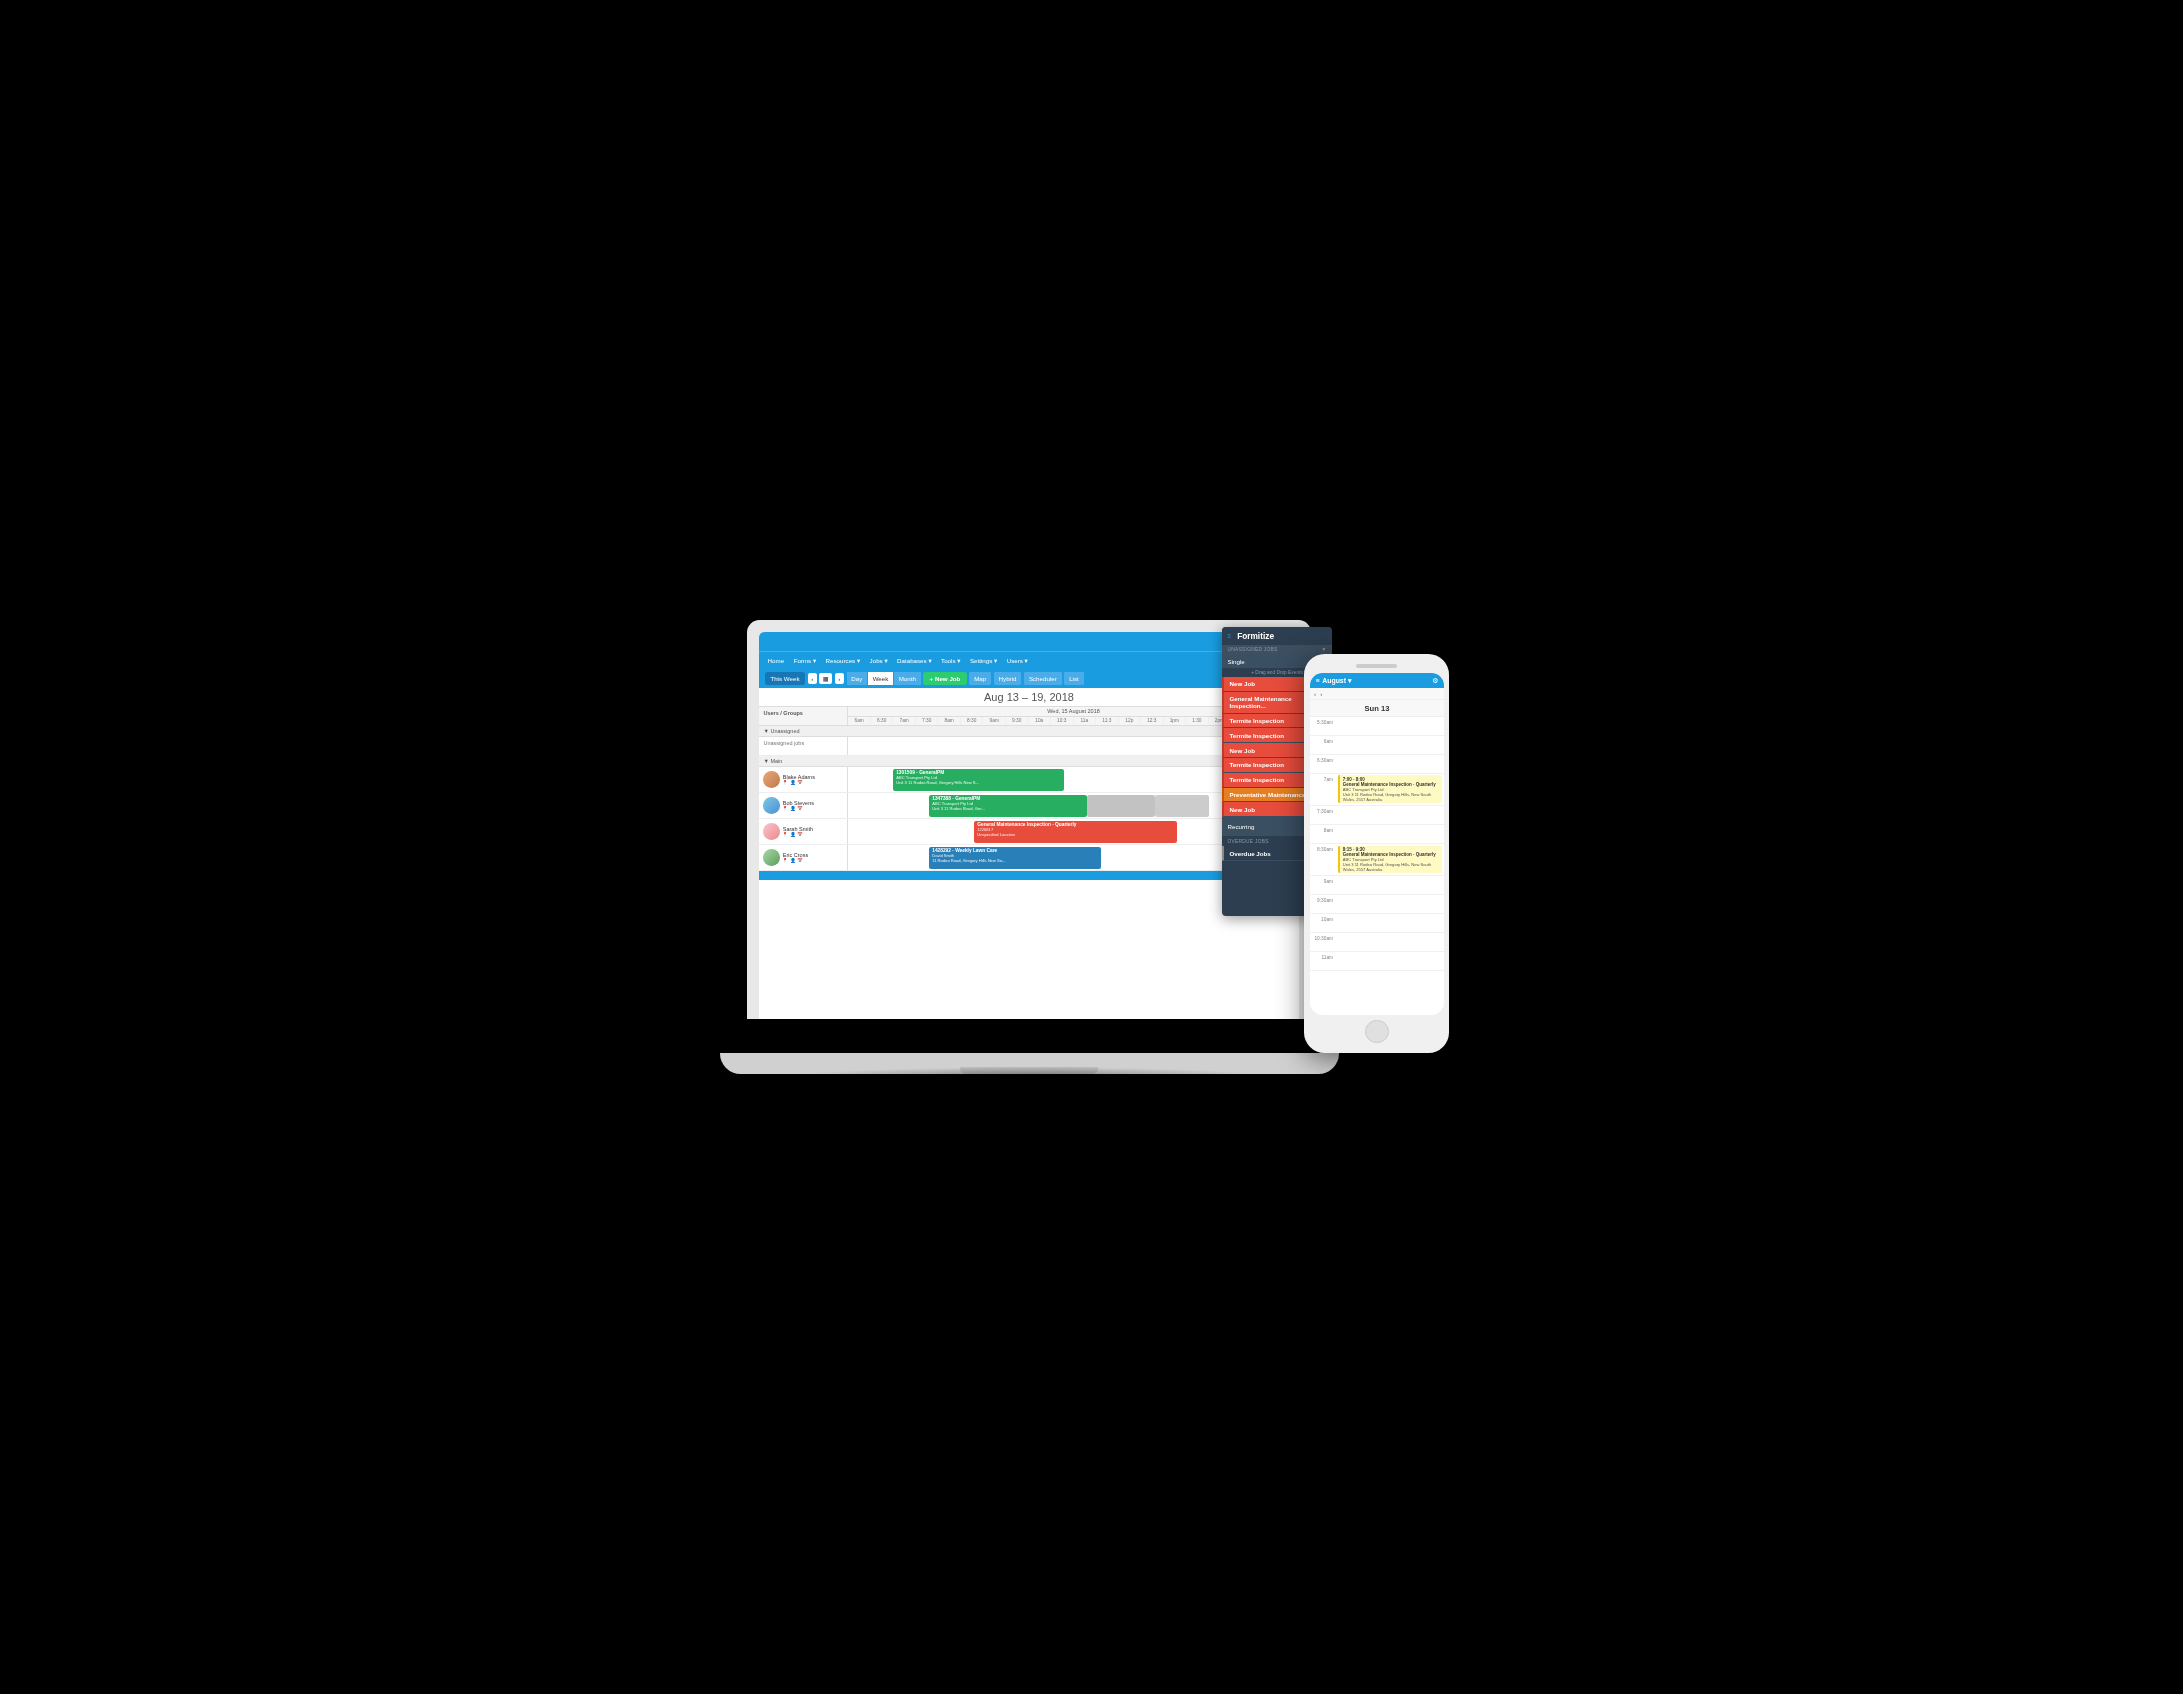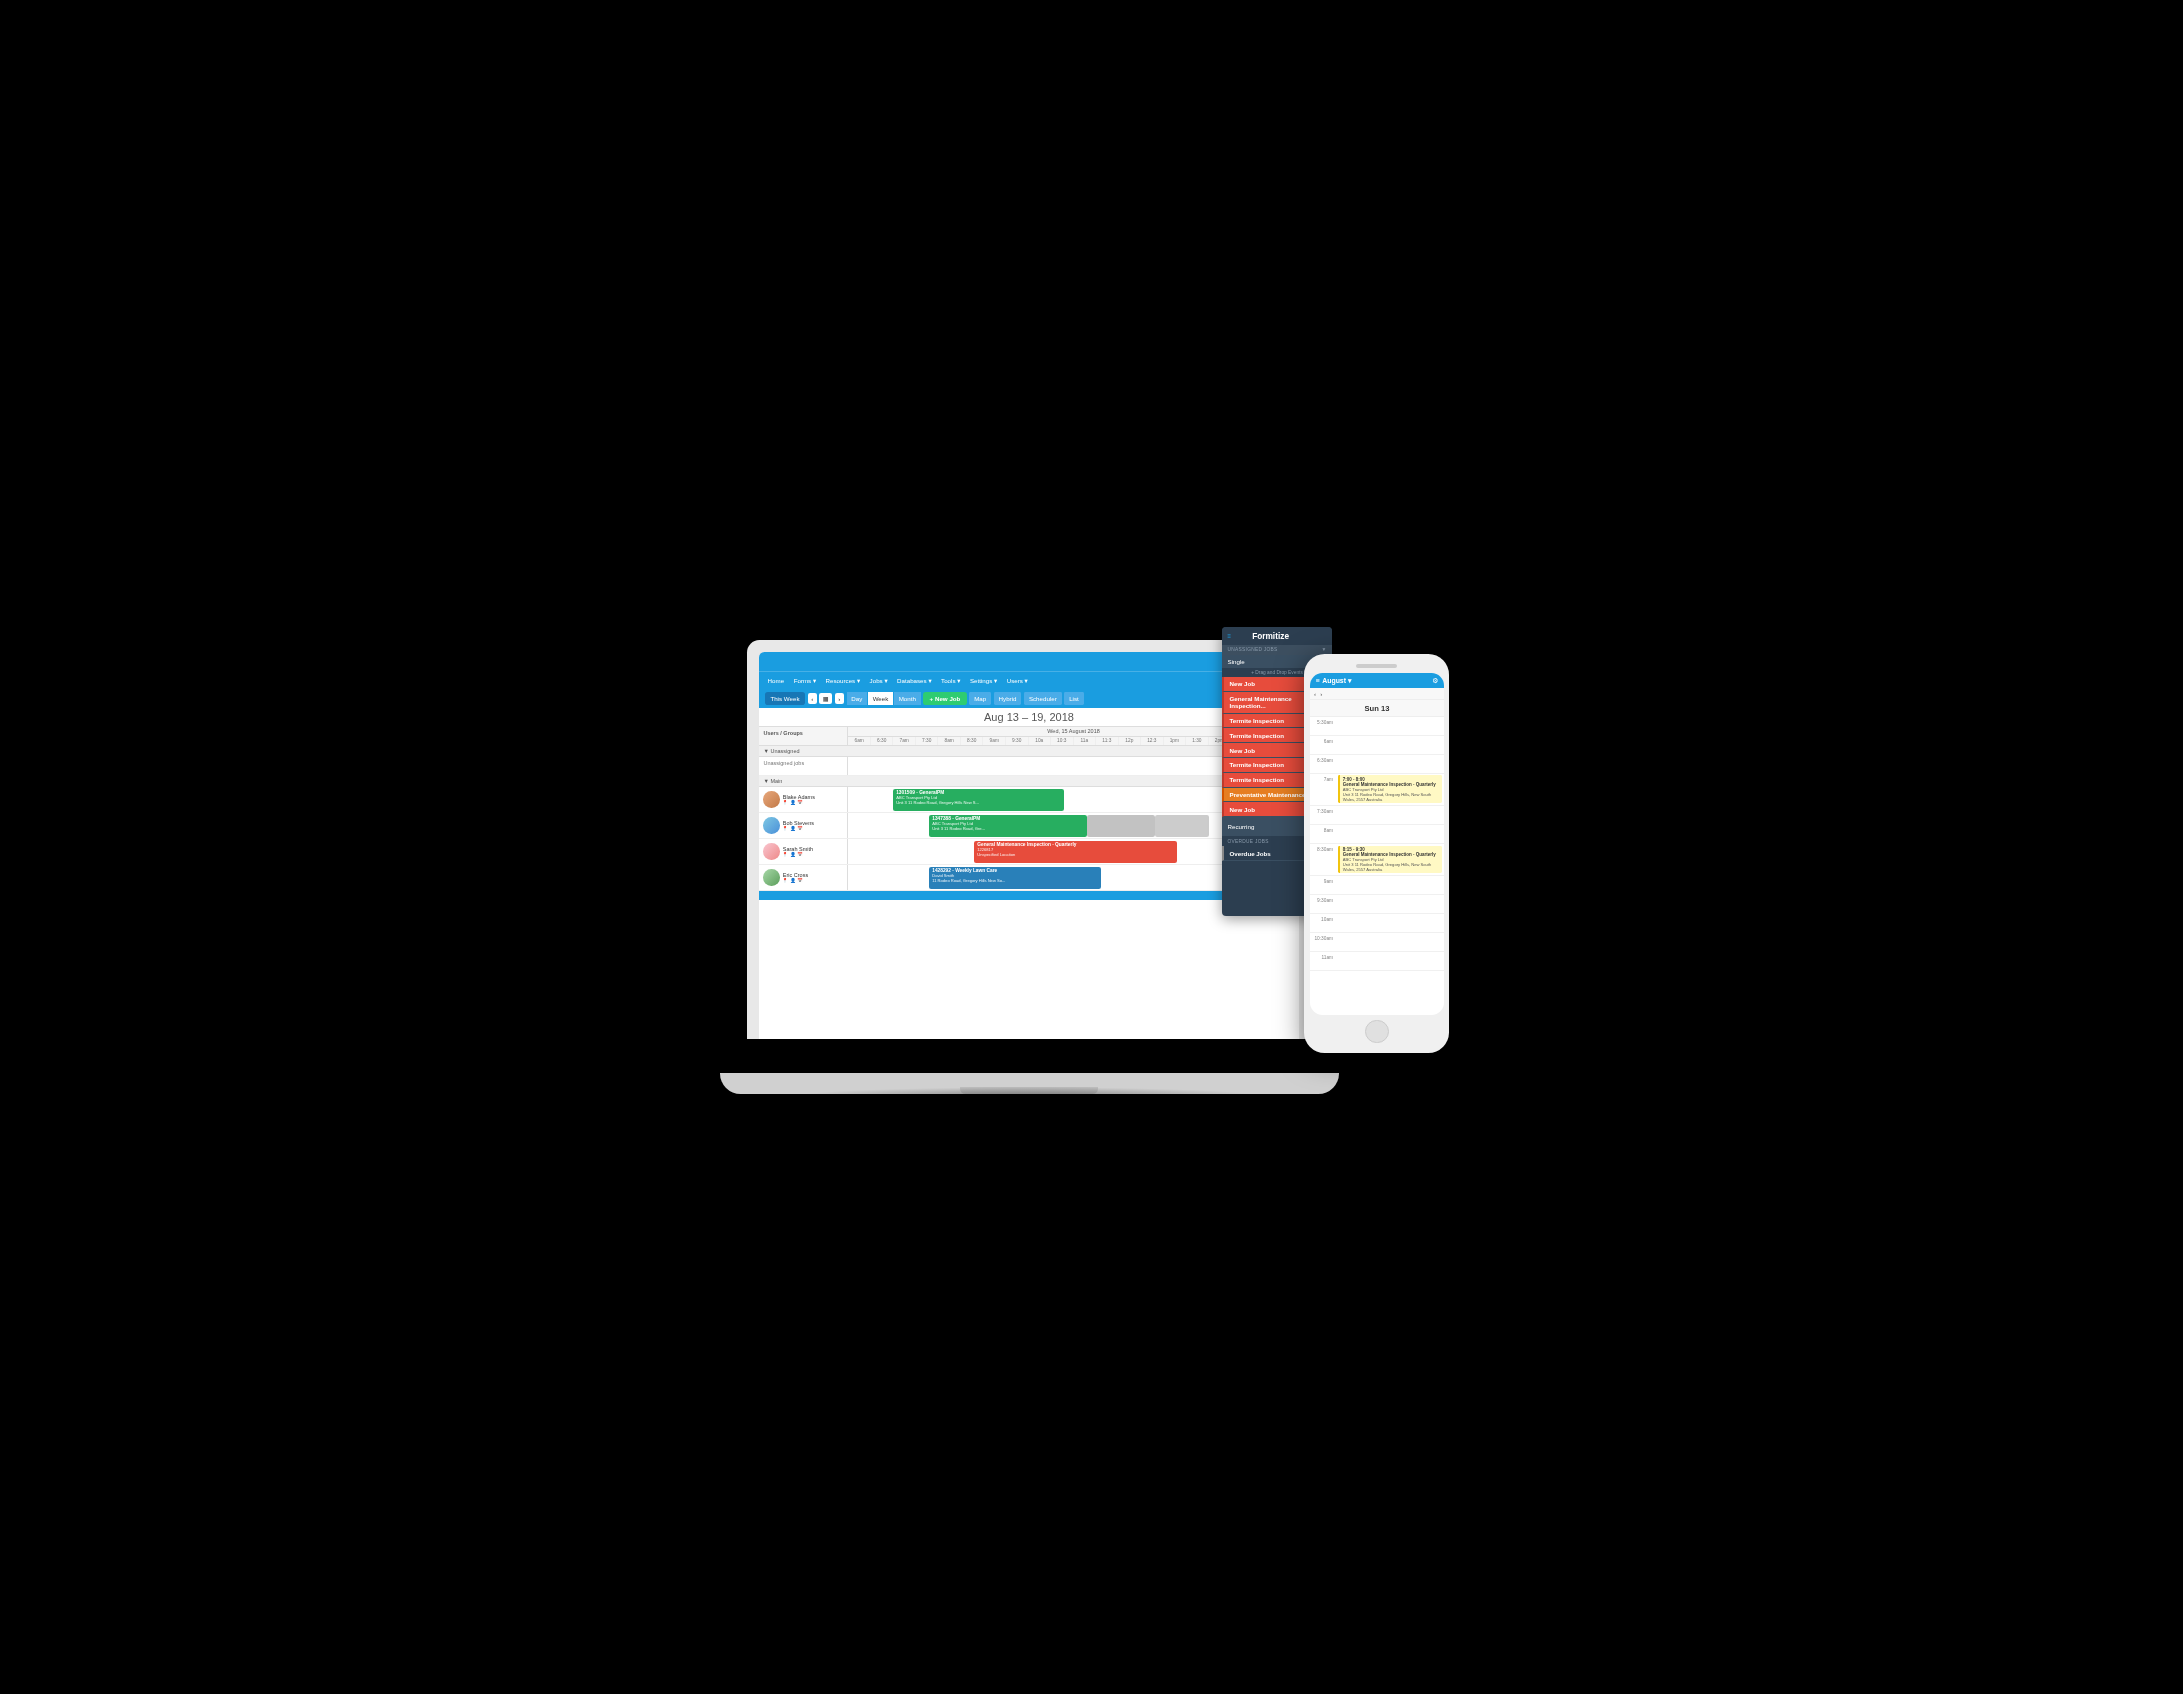--- a/index.html
+++ b/index.html
@@ -19,21 +19,20 @@
       height: 496px;
     }
 
     
     .laptop {
       position: absolute;
       left: 34px;
       top: 20.6px;
       width: 564px;
       height: 454px;
-      margin-top: 20px;
     }
 
     .laptop-body {
       position: absolute;
       top: 0; left: 0;
       width: 564px;
       height: 399px;
       background: #e8e8e8;
       border-radius: 12.4px 12.4px 0 0;
       box-shadow: 0 5.5px 27.5px rgba(0,0,0,0.5);
@@ -335,21 +334,21 @@
       box-shadow: 0 2.8px 13.8px rgba(0,0,0,0.4);
       display: flex;
       flex-direction: column;
     }
 
     .panel-header {
       background: #2c3e50;
       padding: 4.1px 5.5px;
       display: flex;
       align-items: center;
-      gap: 21px;
+      gap: 6px;
     }
 
     .panel-title {
       color: #fff;
       font-size: 8.3px;
       font-weight: bold;
     }
 
     .panel-section-label {
       background: #3d4f60;

